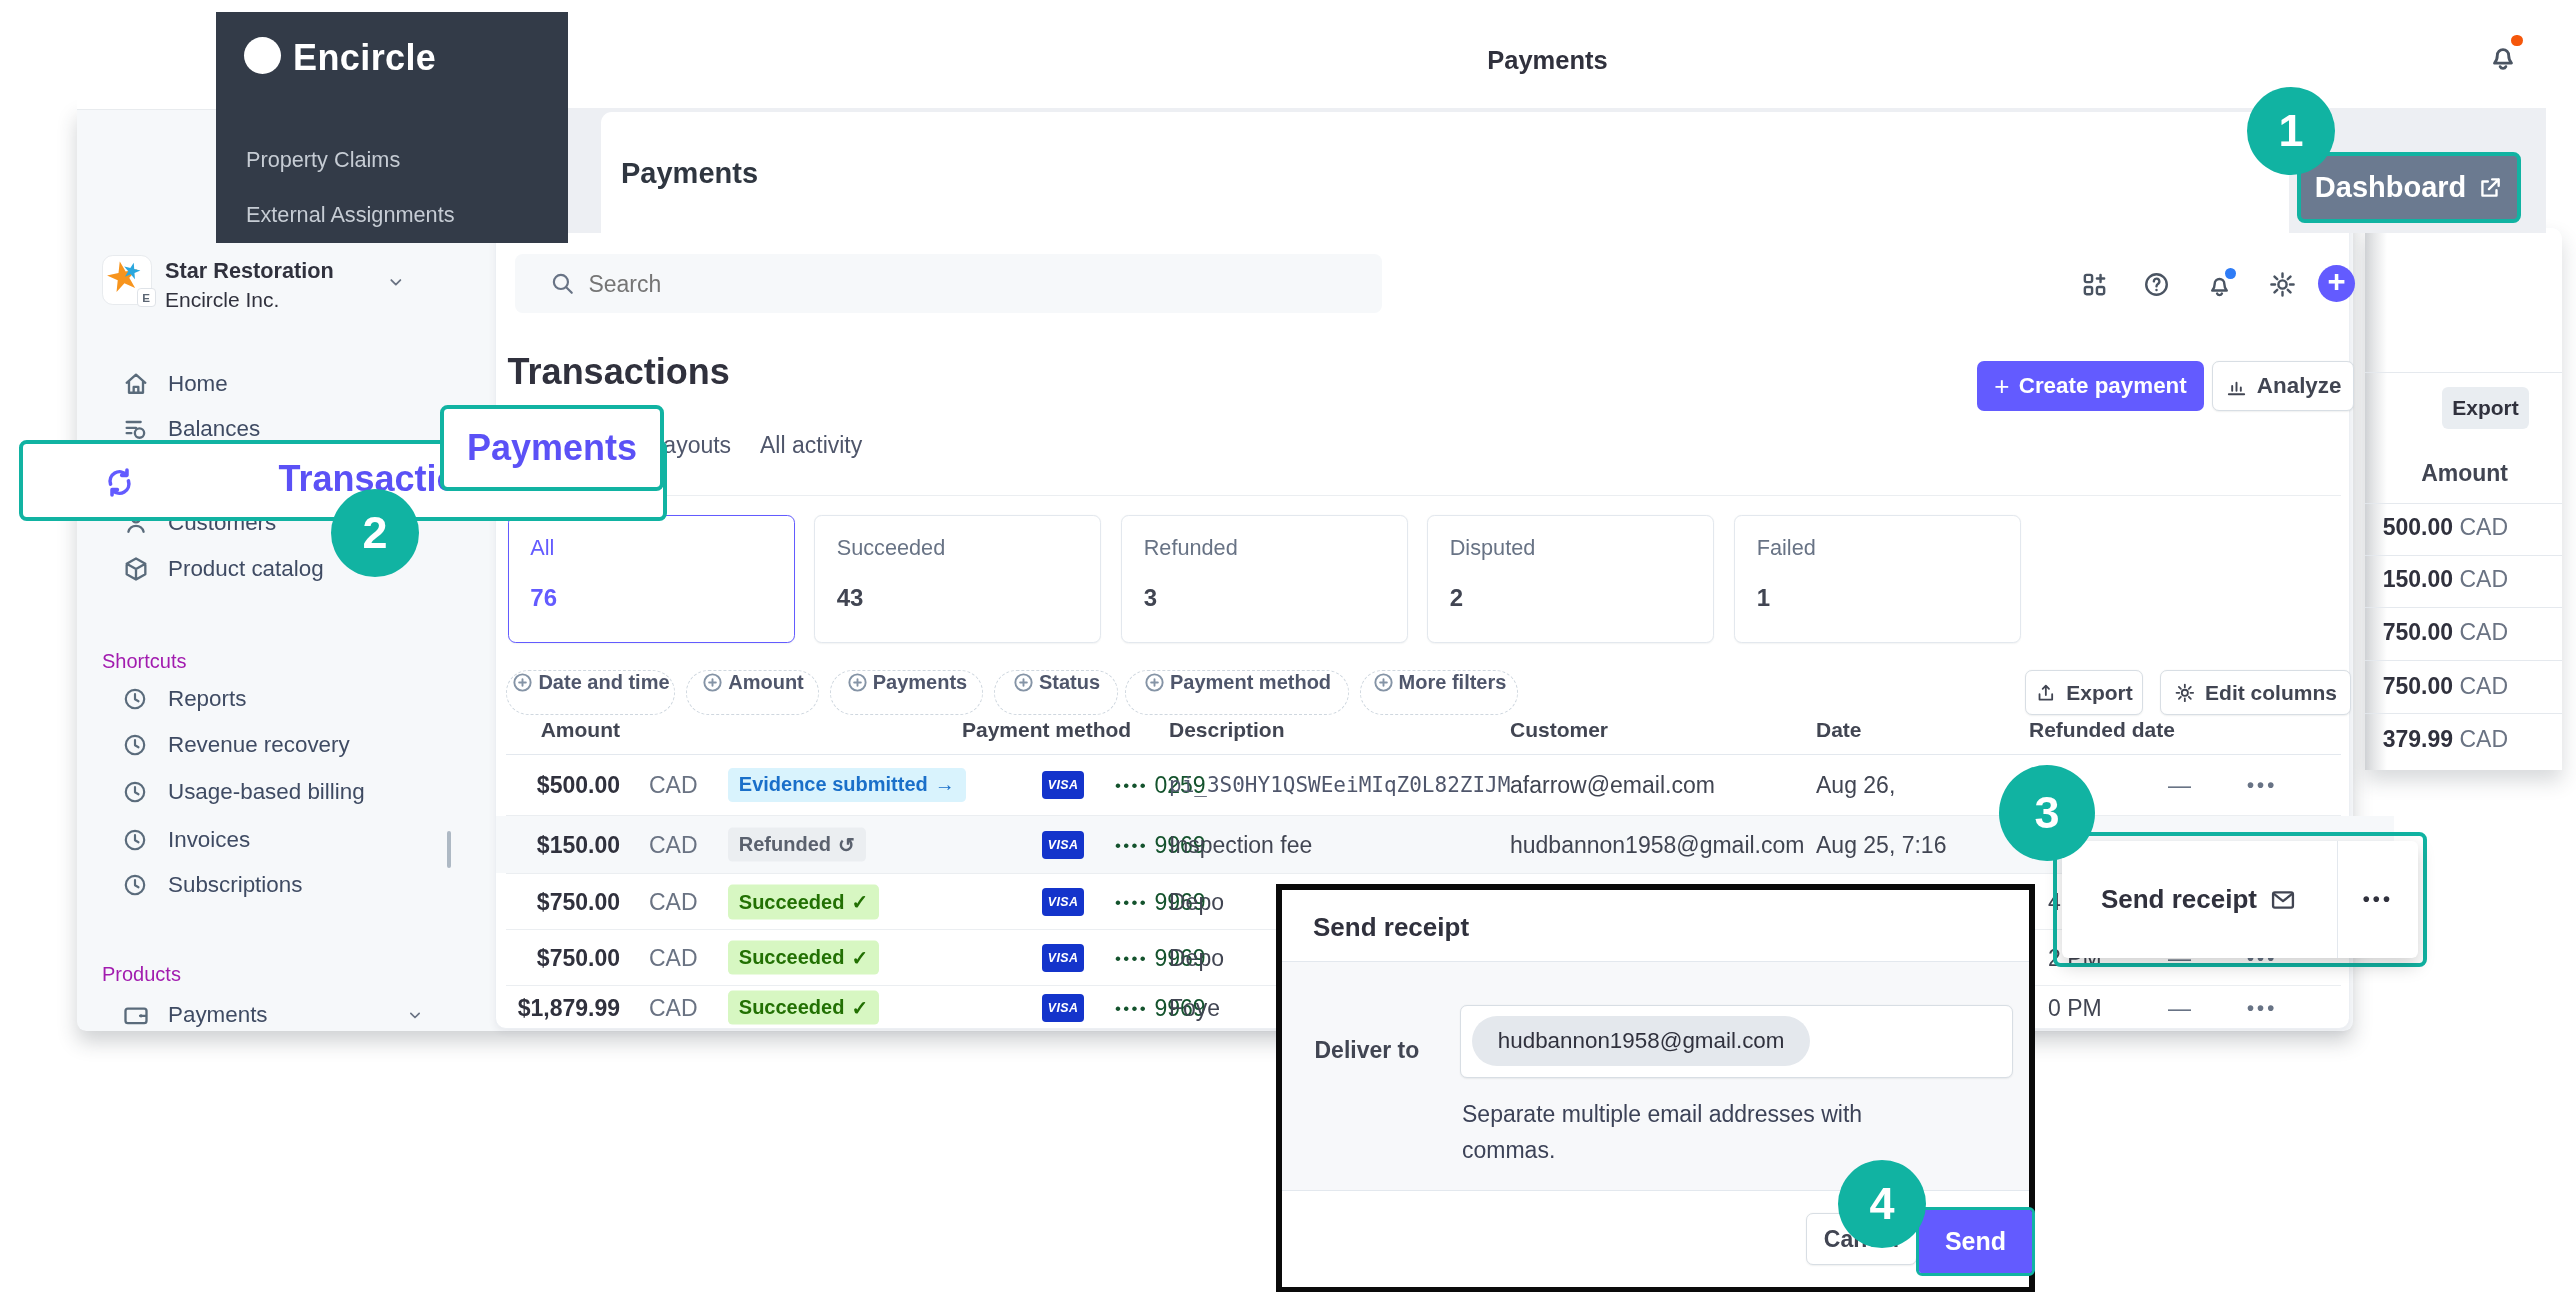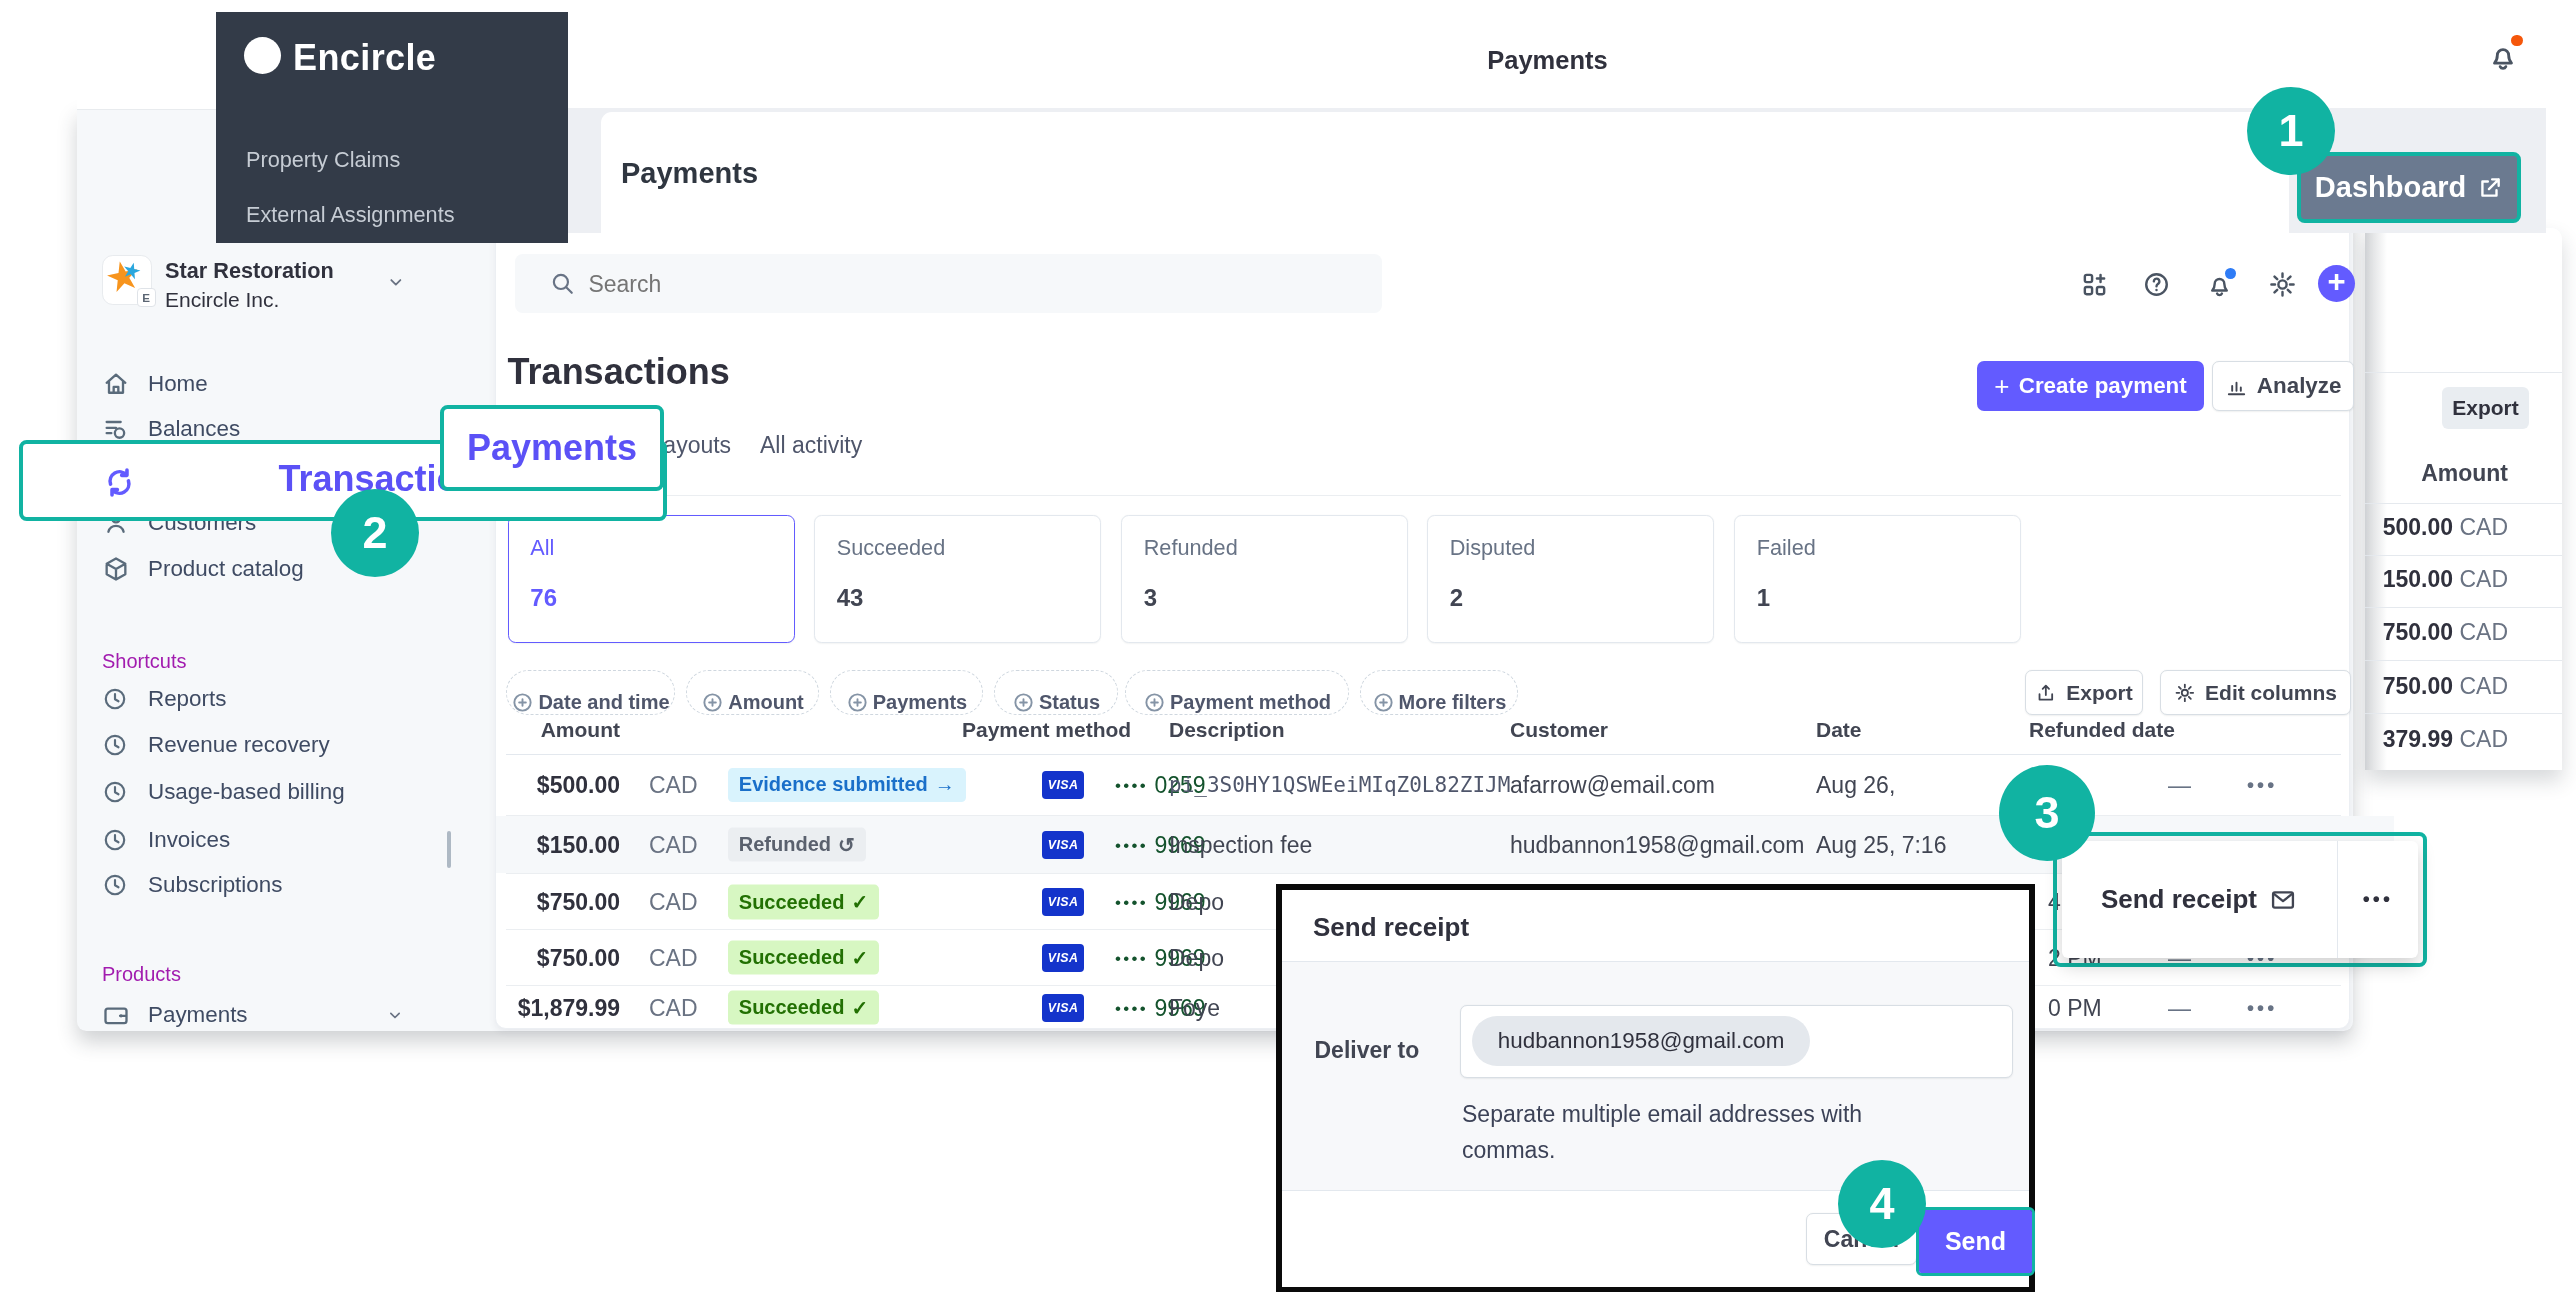--- a/index.html
+++ b/index.html
@@ -43,21 +43,21 @@
   .enc-h1{left:20px;top:45px;font-size:29px;font-weight:700;color:#2f3640;}
 
   
   .avatar{left:25px;top:147px;width:48px;height:48px;border-radius:10.8px;background:#fff;border:0.8px solid #e8ebee;}
   .av-star1{position:absolute;left:1.5px;top:-3.1px;font-size:40px;color:#f7941d;transform:rotate(-12deg);}
   .av-star2{position:absolute;left:18.6px;top:1.5px;font-size:21.7px;color:#2aa7de;transform:rotate(14deg);}
   .av-badge{position:absolute;right:-4.6px;bottom:-3.1px;width:17px;height:17px;background:#fff;border:0.8px solid #dfe3e8;
     border-radius:3.9px;font-size:11.6px;font-weight:700;color:#5b6573;text-align:center;line-height:17px;}
   .biz-name{left:88px;top:150px;font-size:21.7px;font-weight:700;color:#30313d;}
   .biz-org{left:88px;top:180px;font-size:21px;color:#30313d;}
-  .side-item{height:28px;display:flex;align-items:center;color:#3f4b63;}
+  .side-item{height:28px;display:flex;align-items:center;color:#3f4b63;margin-left:20px;}
   .side-ic{position:absolute;left:25px;color:#5a6b7b;}
   .side-label{position:absolute;left:71px;font-size:22.4px;white-space:nowrap;color:#3f4b63;}
   .side-sec{left:25px;font-size:20px;color:#a21caf;}
   .scroll-tick{left:370px;top:723px;width:3.9px;height:37px;background:#aeb9c4;border-radius:2.3px;}
 
   
   .search-pill{left:19.4px;top:87px;width:867px;height:59px;background:#f6f8fa;border-radius:7.7px;}
   .search-input{position:absolute;left:71px;top:10.8px;width:759px;height:37px;border:none;background:transparent;
     font-size:23px;color:#1d4ed8;font-family:"Liberation Sans",sans-serif;outline:none;}
   .hd-ic{top:103px;color:#4a5462;}
@@ -70,21 +70,21 @@
   .btn-light{background:#fff;border:0.8px solid #d8dee4;color:#414552;box-shadow:0 0.8px 1.5px rgba(50,60,70,.08);}
   .tab{top:265px;font-size:23px;}
   .divider{height:0.8px;background:#ebeef1;}
   .scard{top:348px;width:287px;height:128px;background:#fff;border:1.2px solid #e3e8ee;border-radius:7.7px;
     box-sizing:border-box;box-shadow:0 0.8px 1.5px rgba(50,60,70,.06);}
   .scard.sel{border:1.5px solid #635bff;}
   .scard .lab{position:absolute;left:21.7px;top:18.6px;font-size:21.7px;color:#687385;}
   .scard .val{position:absolute;left:21.7px;top:68px;font-size:24px;font-weight:600;color:#414552;}
   .scard.sel .lab,.scard.sel .val{color:#635bff;}
   .chip{top:503px;height:45px;border:1.5px dashed #cfd7df;border-radius:22.4px;box-sizing:border-box;
-    display:flex;align-items:flex-end;justify-content:center;gap:4px;color:#4f566b;font-size:20px;font-weight:600;background:#fff;}
+    display:flex;align-items:flex-start;justify-content:center;gap:4px;color:#4f566b;font-size:20px;font-weight:600;background:#fff;}
   .chip .cic{color:#8594a6;}
   .tool{top:503px;height:45px;font-size:21px;}
   .thead{top:551px;font-size:21px;font-weight:700;color:#414552;}
   .trow{left:0;width:1854px;padding-left:44px;}
   .cell{position:absolute;top:50%;transform:translateY(-50%);font-size:23px;color:#414552;white-space:nowrap;}
   .amt{left:0;width:124px;text-align:right;font-weight:600;color:#30313d;}
   .cur{left:153px;color:#6a7383;}
   .badge{left:232px;padding:5.4px 10.8px;border-radius:4.6px;font-size:20px;font-weight:600;display:flex;gap:7px;align-items:center;}
   .badge.dispute{background:#d9f3fd;color:#1a6fc9;}
   .badge.refunded{background:#ebeef1;color:#5a616e;}

